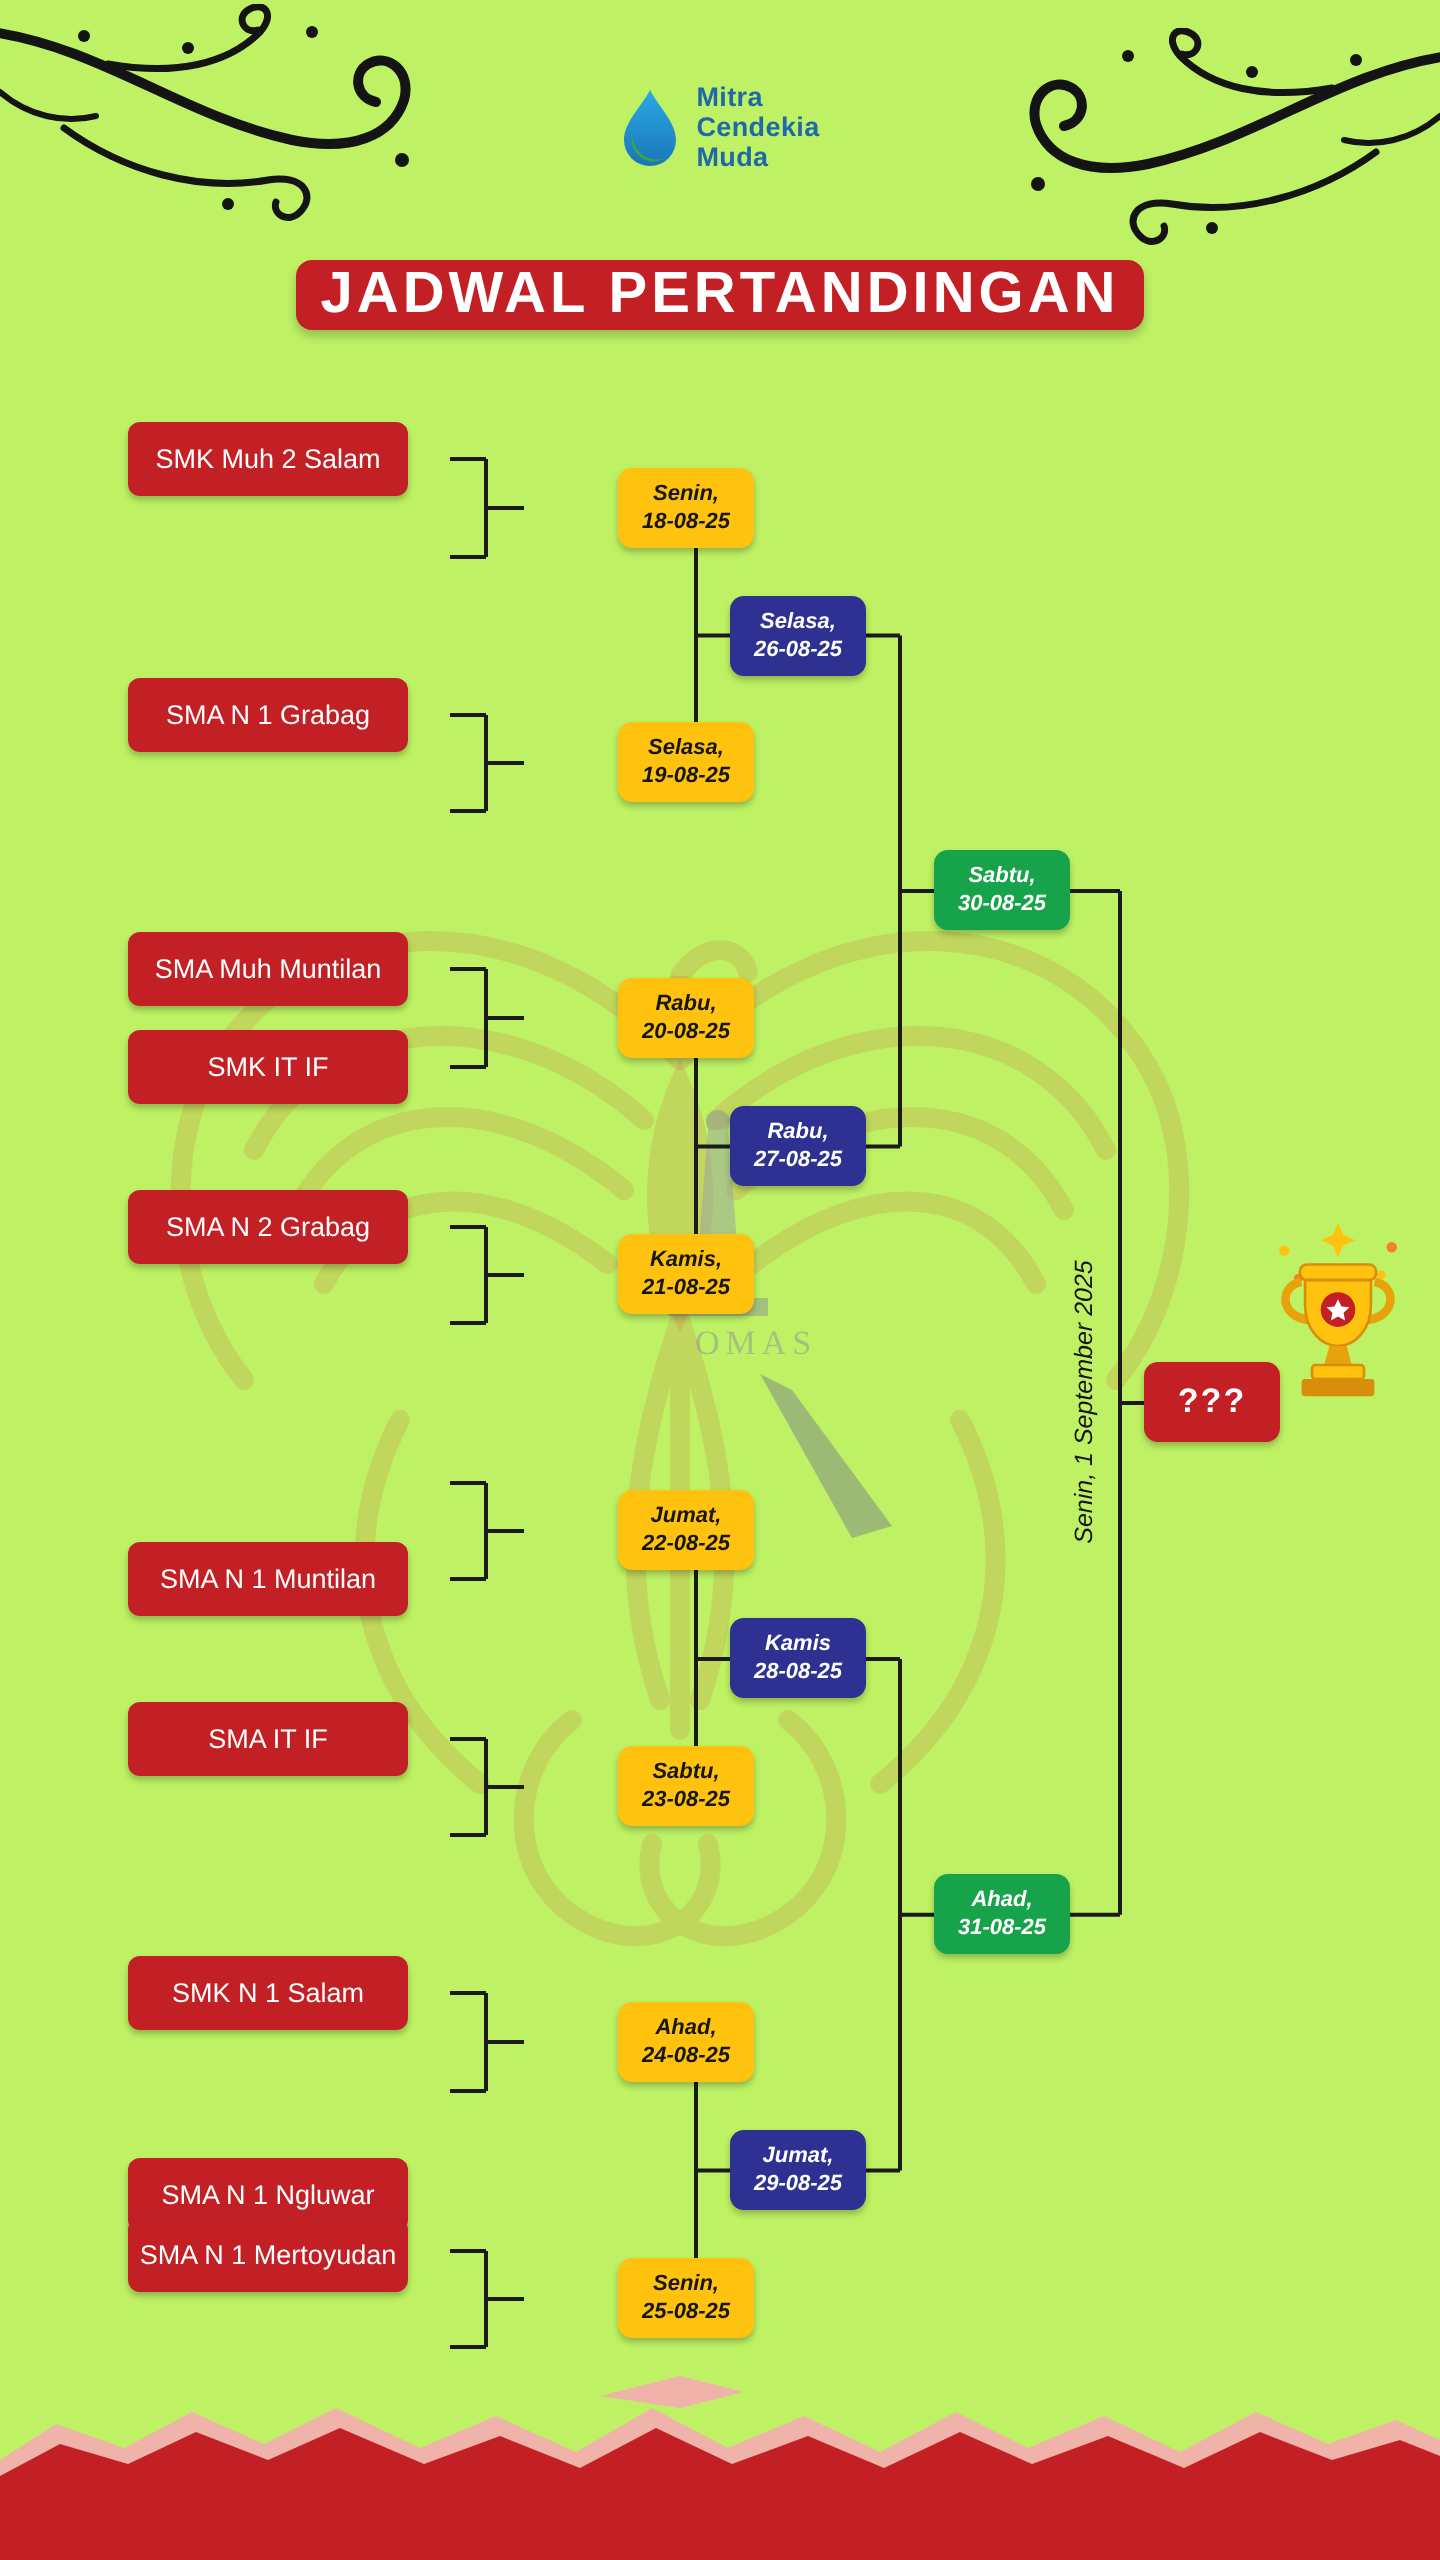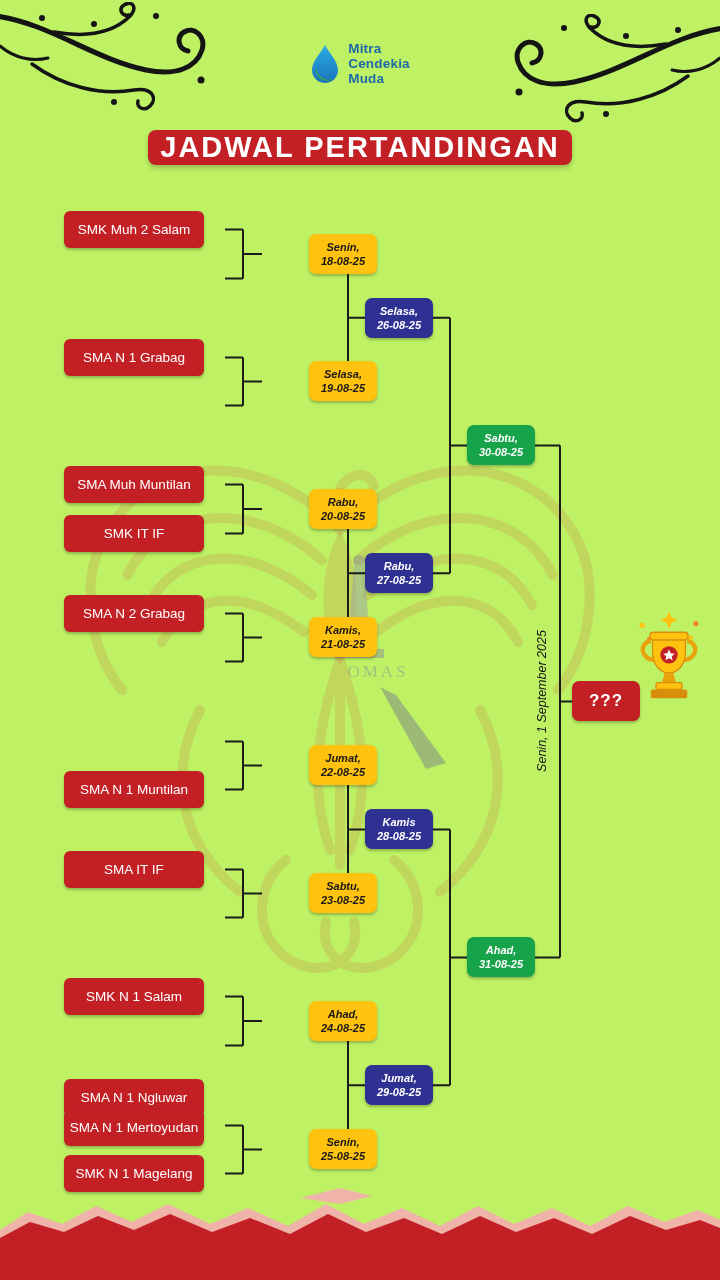--- a/index.html
+++ b/index.html
@@ -156,21 +156,20 @@
   <div class="team" style="top:211px">SMK Muh 2 Salam</div>
   <div class="team" style="top:339px">SMA N 1 Grabag</div>
   <div class="team" style="top:466px">SMA Muh Muntilan</div>
   <div class="team" style="top:515px">SMK IT IF</div>
   <div class="team" style="top:595px">SMA N 2 Grabag</div>
   <div class="team" style="top:771px">SMA N 1 Muntilan</div>
   <div class="team" style="top:851px">SMA IT IF</div>
   <div class="team" style="top:978px">SMK N 1 Salam</div>
   <div class="team" style="top:1079px">SMA N 1 Ngluwar</div>
   <div class="team" style="top:1109px">SMA N 1 Mertoyudan</div>
-  <div class="team" style="top:1155px">SMK N 1 Magelang</div>
 
   <div class="match r1" style="top:234px">
     <span>Senin,</span>
     <span>18-08-25</span>
   </div>
   <div class="match r1" style="top:361px">
     <span>Selasa,</span>
     <span>19-08-25</span>
   </div>
   <div class="match r1" style="top:489px">

